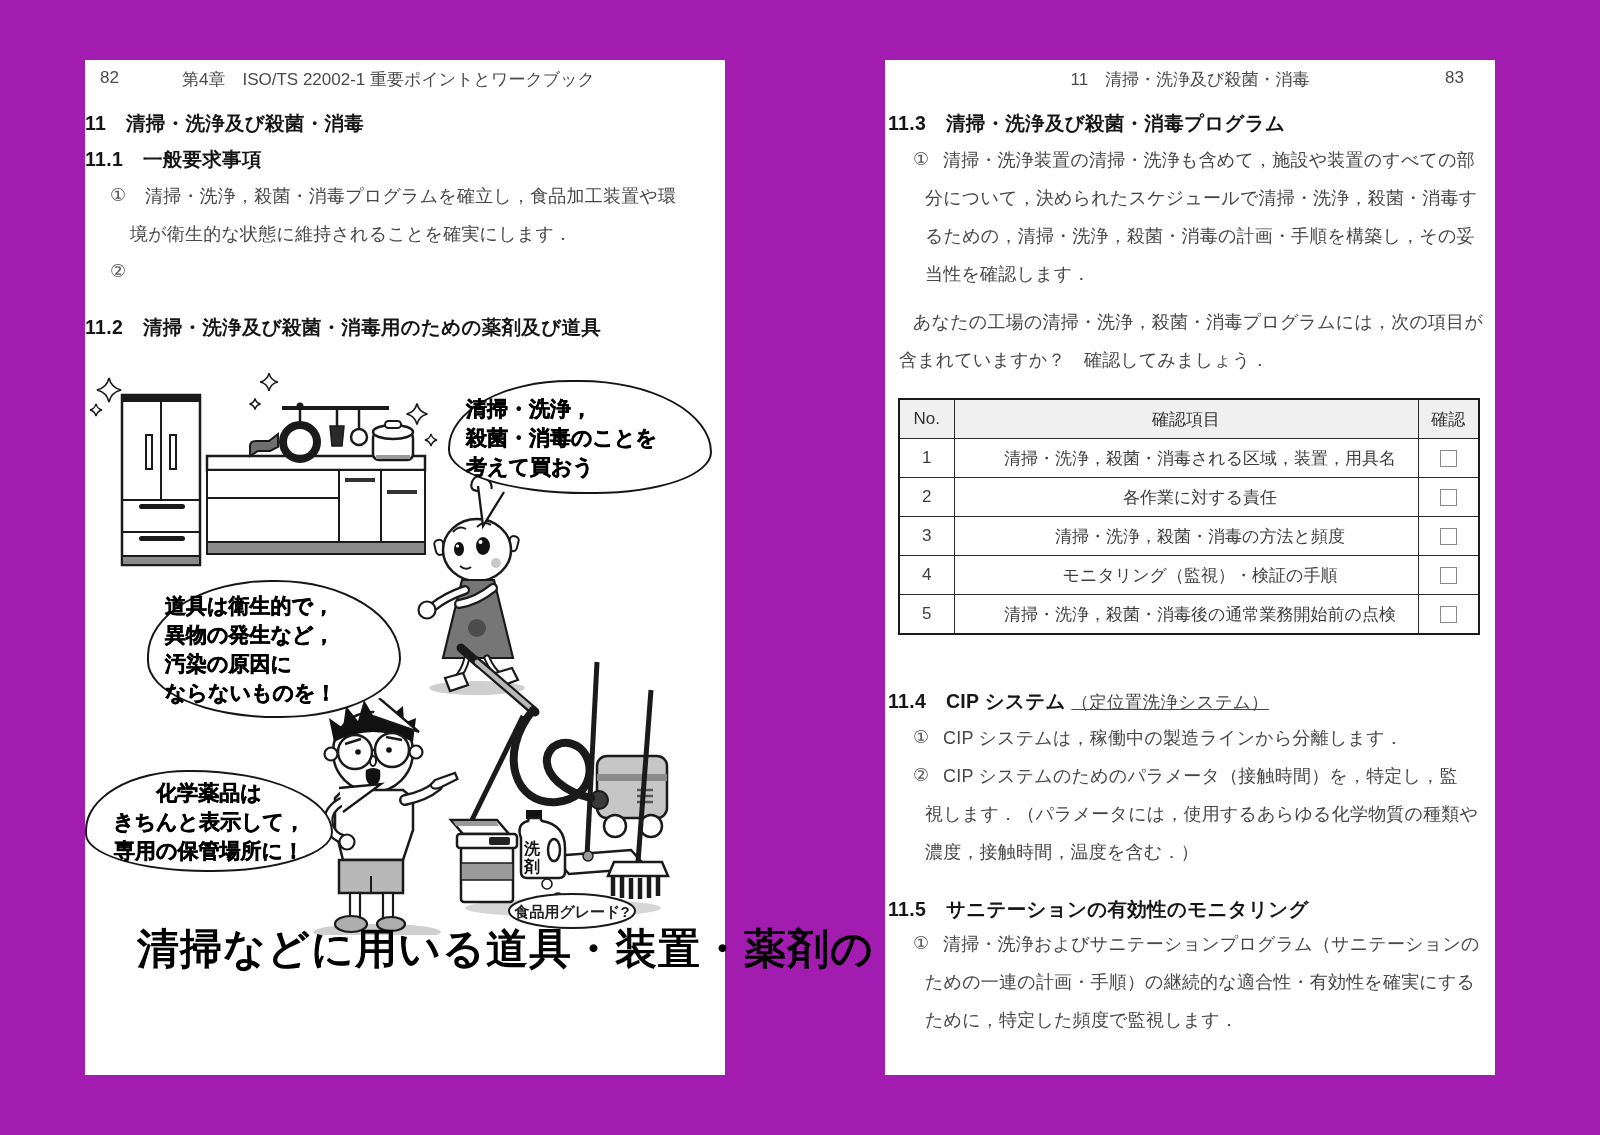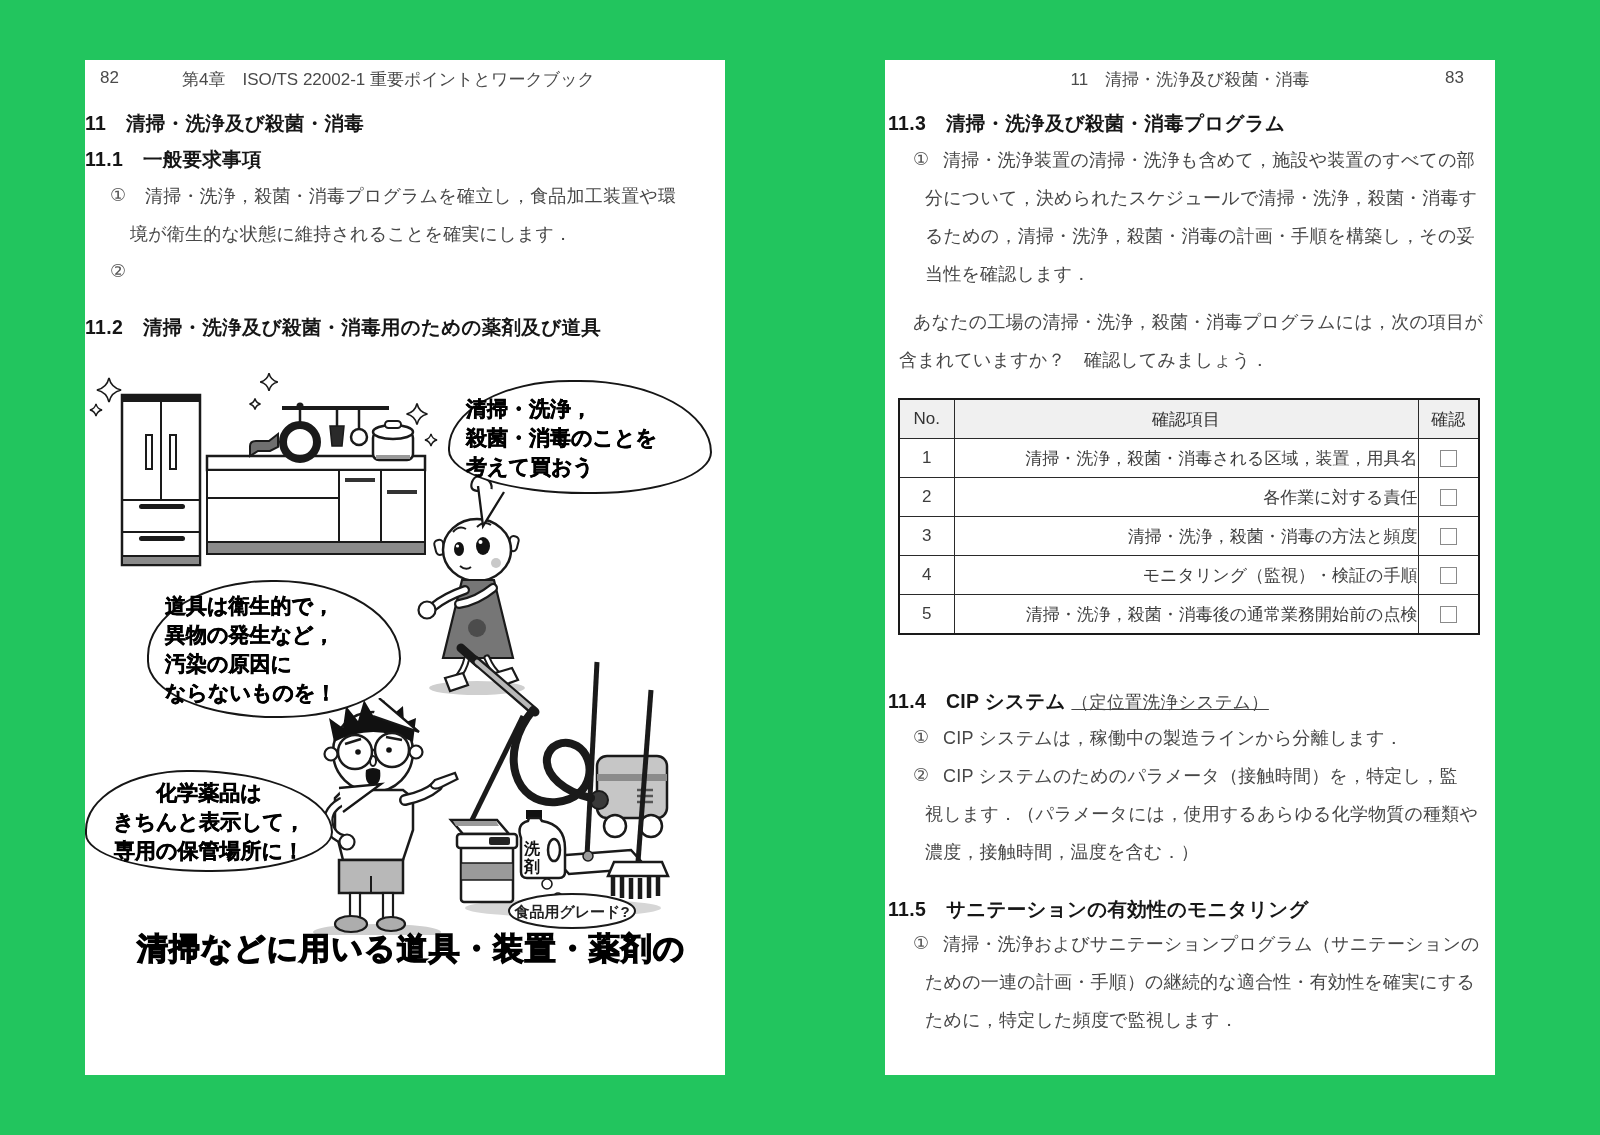--- a/index.html
+++ b/index.html
@@ -1,51 +1,51 @@
 <!DOCTYPE html>
 <html><head>
 <meta charset="utf-8">
 <style>
   html,body { margin:0; padding:0; background:#ffffff; }
   body { font-family:"Liberation Sans","DejaVu Sans",sans-serif; color:#333; }
-  .spread { position:relative; width:1600px; height:1135px; background:#22c55e; overflow:hidden; }
+  .spread { position:relative; width:1600px; height:1135px; background:#a21caf; overflow:hidden; }
   .page { position:absolute; top:60px; height:1015px; background:#fff; }
   .page-left  { left:85px;  width:640px; }
   .page-right { left:885px; width:610px; }
 
   .runhead { position:absolute; top:8px; font-size:17px; color:#4a4a4a; white-space:nowrap; }
   .pagenum { position:absolute; top:8px; font-size:17px; color:#4a4a4a; }
 
   .h1 { position:absolute; font-size:19.5px; font-weight:bold; color:#161616; white-space:nowrap; letter-spacing:0.3px; }
   .h1 .note { font-weight:normal; color:#444; font-size:17.5px;text-decoration:underline; }
   .tl  { position:absolute; font-size:18px; color:#474747; white-space:nowrap; letter-spacing:0.2px; }
   .tl.num { color:#555; }
 
   
   .checktable { position:absolute; border-collapse:collapse; table-layout:fixed; border:2.5px solid #1a1a1a; background:#fff; }
   .checktable th, .checktable td { border:1.5px solid #2a2a2a; font-size:17px; color:#3d3d3d; height:38px; padding:0; }
   .checktable th { background:#f0f0f0; font-weight:normal; color:#333; }
   .checktable td.c-no { text-align:center; }
-  .checktable td.c-item { text-align:right; padding-left:28px; }
+  .checktable td.c-item { text-align:center; padding-left:28px; }
   .checktable td.c-chk { text-align:center; }
   .checkbox { display:inline-block; width:15px; height:15px; border:1.6px solid #8a8a8a; background:#fff; vertical-align:middle; }
 
   
   .illo { position:absolute; left:0; top:300px; width:640px; height:575px; }
   .illo-svg { position:absolute; left:0; top:0; z-index:1; }
 
   .bubble { position:absolute; background:#fff; border:2.5px solid #161616; z-index:3;
             display:flex; flex-direction:column; justify-content:center; padding:4px 16px; box-sizing:border-box; }
   .bubble .bl { font-size:21px; font-weight:900; color:#0a0a0a; line-height:29px; white-space:nowrap; -webkit-text-stroke:0.5px #000; }
   .bubble-1 { border-radius:48% 52% 46% 54% / 62% 66% 38% 40%; }
   .bubble-2 { border-radius:50% 50% 48% 52% / 56% 58% 44% 42%; }
   .bubble-3 { border-radius:42% 58% 50% 50% / 60% 62% 40% 38%; }
   .tail { position:absolute; z-index:4; }
 
-  .caption { position:absolute; font-size:31px; font-weight:700; color:#000; line-height:46px;
+  .caption { position:absolute; font-size:42px; font-weight:400; color:#000; line-height:46px;
              white-space:nowrap; letter-spacing:1px; -webkit-text-stroke:1.3px #000; z-index:5; }
 </style>
 </head>
 <body>
 
 <div class="spread">
 
   <div class="page page-left">
     <div class="pagenum" style="left:15px;">82</div>
     <div class="runhead" style="left:97px;">第4章　ISO/TS 22002-1 重要ポイントとワークブック</div>

